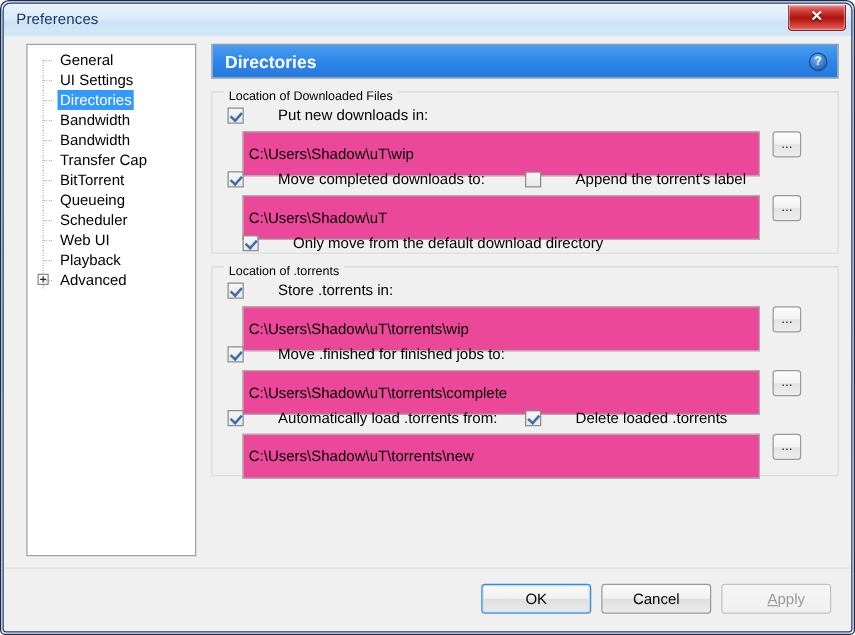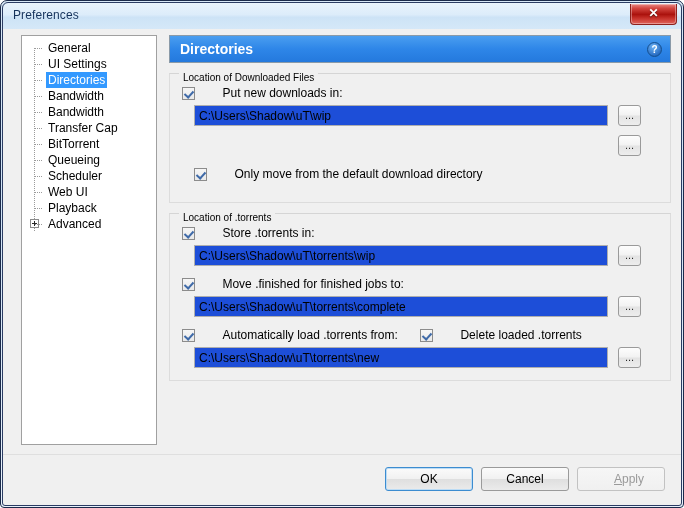--- a/index.html
+++ b/index.html
@@ -272,24 +272,24 @@
   .input-row {
     position: relative;
     height: 22px;
     margin: 0 0 8px 12px;
   }
   .path-input {
     position: absolute;
     left: 0;
     top: 0;
     width: 414px;
-    height: 21px;
+    height: 36px;
     box-sizing: border-box;
     border: 1px solid #aeaeae;
-    background: #1d4ed8;
+    background: #ec4899;
     font-family: "Liberation Sans", sans-serif;
     font-size: 12px;
     color: #000000;
     padding: 0 4px;
     outline: none;
   }
   .browse-btn {
     position: absolute;
     left: 424px;
     top: 0;
@@ -433,21 +433,30 @@
 
           <div class="chk-row">
             <span class="chk on"></span>
             <span class="chk-label">Put new downloads in:</span>
           </div>
           <div class="input-row">
             <input class="path-input" type="text" value="C:\Users\Shadow\uT\wip" style="">
             <button class="browse-btn">...</button>
           </div>
 
+          <div class="chk-row">
+            <span class="chk on"></span>
+            <span class="chk-label">Move completed downloads to:</span>
+            <span class="inline-right">
+              <span class="chk"></span>
+              <span class="chk-label">Append the torrent's label</span>
+            </span>
+          </div>
           <div class="input-row">
+            <input class="path-input" type="text" value="C:\Users\Shadow\uT" style="">
             <button class="browse-btn">...</button>
           </div>
 
           <div class="chk-row indent-chk">
             <span class="chk on"></span>
             <span class="chk-label">Only move from the default download directory</span>
           </div>
 
         </div>
       </div>

